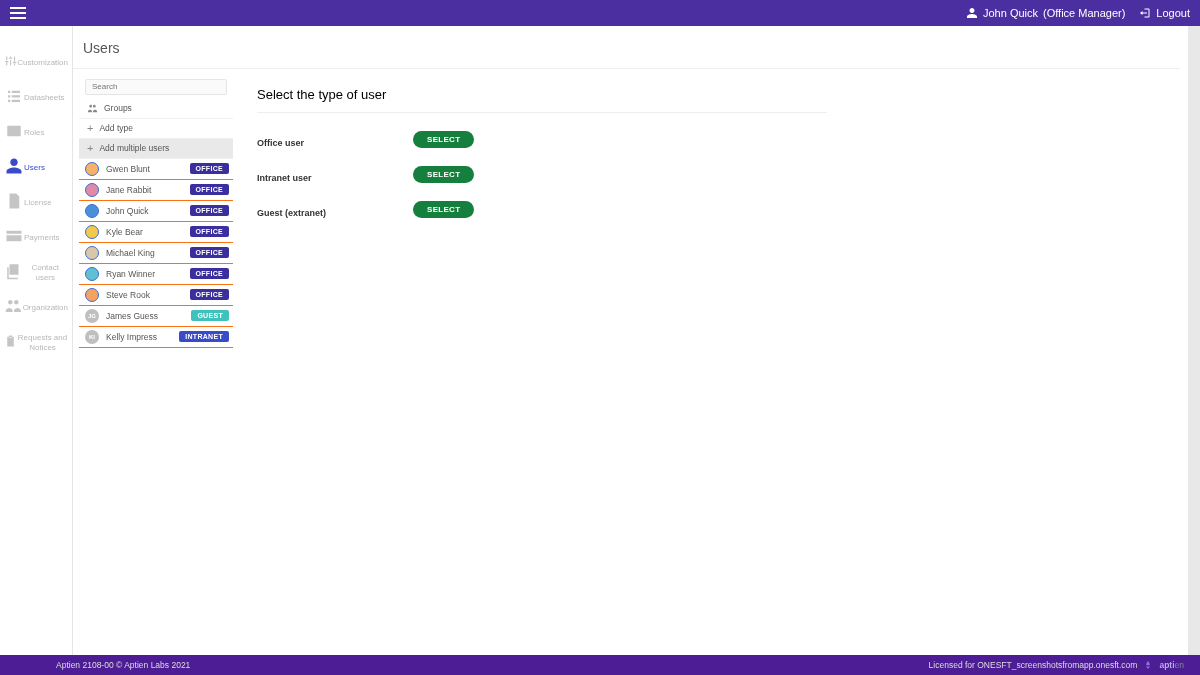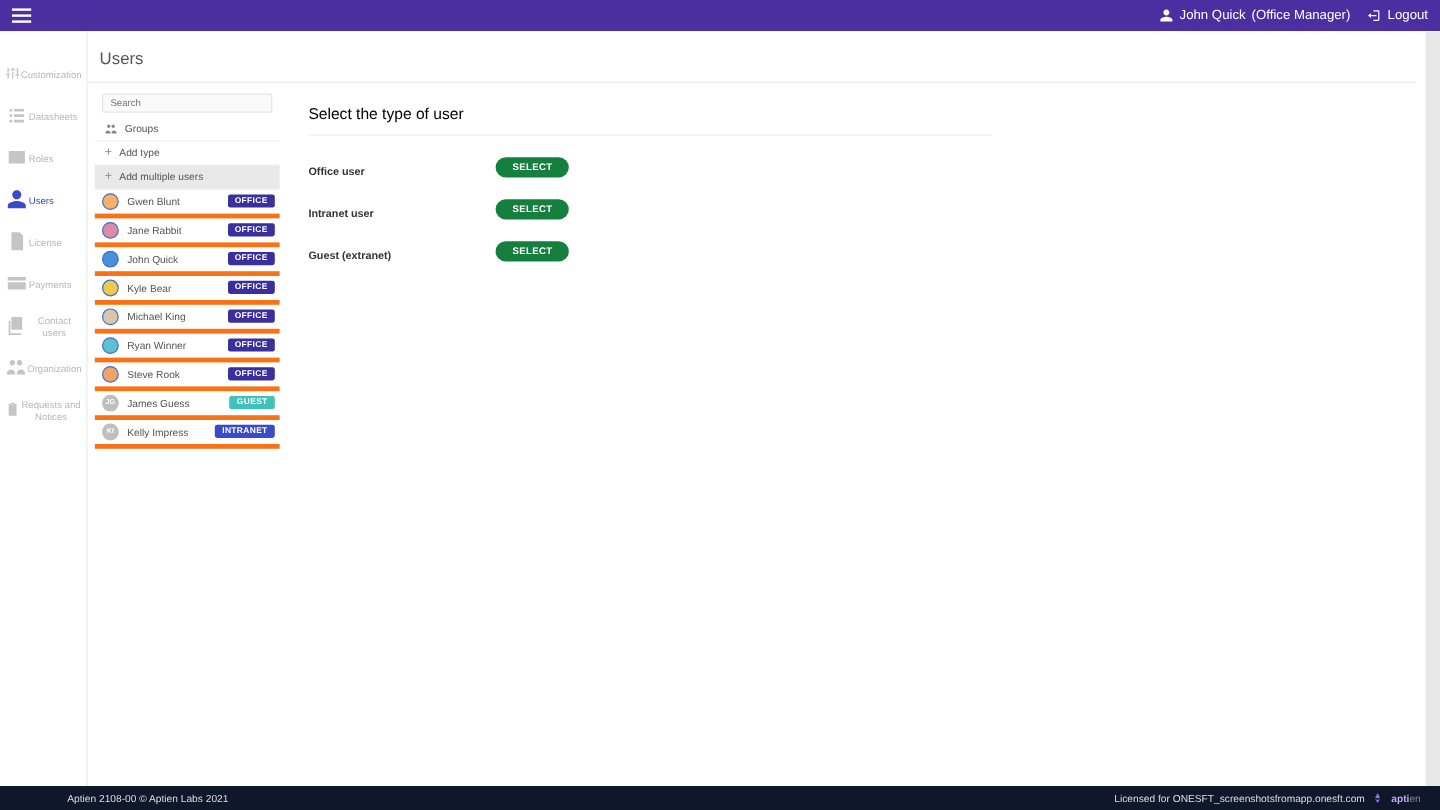--- a/index.html
+++ b/index.html
@@ -25,38 +25,38 @@
   .page-title { font-size:14px; color:#555; padding:14px 0 12px 10px; border-bottom:1px solid #eee; margin:0 20px 0 0; }
   .content-row { display:flex; height:100%; }
   
   .userlist { width:154px; margin-left:6px; }
   .search-box { margin:6px 6px 4px 6px; }
   .search-box input { width:100%; height:16px; font-size:8px; padding:2px 6px; border:1px solid #e5e5e5; border-radius:2px; background:#fafafa; color:#999; }
   .ul-row { display:flex; align-items:flex-start; font-size:8.5px; color:#555; padding:4px 8px; border-bottom:1px solid #f0f0f0; cursor:pointer; min-height:20px; }
   .ul-row.selected { background:#e9e9e9; }
   .ul-row svg.row-icon { width:11px; height:11px; fill:#888; margin-right:6px; flex-shrink:0; }
   .ul-row .plus { font-size:11px; color:#888; margin-right:6px; line-height:1; }
-  .user-row { display:flex; align-items:center; font-size:8.5px; color:#555; padding:3px 4px 3px 6px; border-bottom:4px solid #f97316; cursor:pointer; position:relative; }
+  .user-row { display:flex; align-items:center; font-size:8.5px; color:#555; padding:3px 4px 3px 6px; border-bottom:1px solid #f97316; cursor:pointer; position:relative; }
   .avatar { width:14px; height:14px; border-radius:50%; margin-right:7px; flex-shrink:0; display:flex; align-items:center; justify-content:center; font-size:6px; color:#fff; font-weight:bold; border:1.5px solid #3a6fd8; }
   .avatar.noborder { border:none; }
   .user-row .name { flex:1; white-space:nowrap; overflow:hidden; text-overflow:ellipsis; }
   .badge { font-size:7px; color:#fff; padding:2px 6px 2px; border-radius:2px; font-weight:bold; letter-spacing:0.3px; }
   .badge.office { background:#3b2f9e; }
   .badge.guest { background:#3fc1bc; }
   .badge.intranet { background:#3a4bc9; }
   
   .rightpanel { flex:1; padding:18px 0 0 24px; position:relative; }
   .section-header { font-size:13px; color:#000000; padding-bottom:10px; border-bottom:1px solid #eee; width:570px; }
   .type-row { display:flex; align-items:flex-end; margin-top:18px; }
   .type-label { width:156px; font-size:9px; color:#333; font-weight:bold; }
   .select-btn { background:#15803d; color:#fff; border:none; border-radius:11px; font-size:8px; font-weight:bold; padding:4px 14px; cursor:pointer; letter-spacing:0.3px; }
   
   .vscroll { position:absolute; right:0; top:0; width:12px; height:100%; background:#e8e8e8; }
   
-  .footer { height:20px; background:#0f172a; color:#ddd; font-size:8.5px; display:flex; align-items:center; justify-content:space-between; padding:0 16px 0 56px;gap:44px; }
+  .footer { height:20px; background:#4c1d95; color:#ddd; font-size:8.5px; display:flex; align-items:center; justify-content:space-between; padding:0 16px 0 56px;gap:44px; }
   .footer-right { display:flex; align-items:center; gap:6px; }
   .footer-right svg { width:10px; height:10px; fill:#8e6fe0; }
   .brand-text { color:#bba8f0; font-weight:bold; font-size:8.5px; }
   .brand-suffix { color:#888; font-size:8.5px; }
 </style>
 </head>
 <body>
 
 <div class="topbar">
   <div class="topbar-left">

